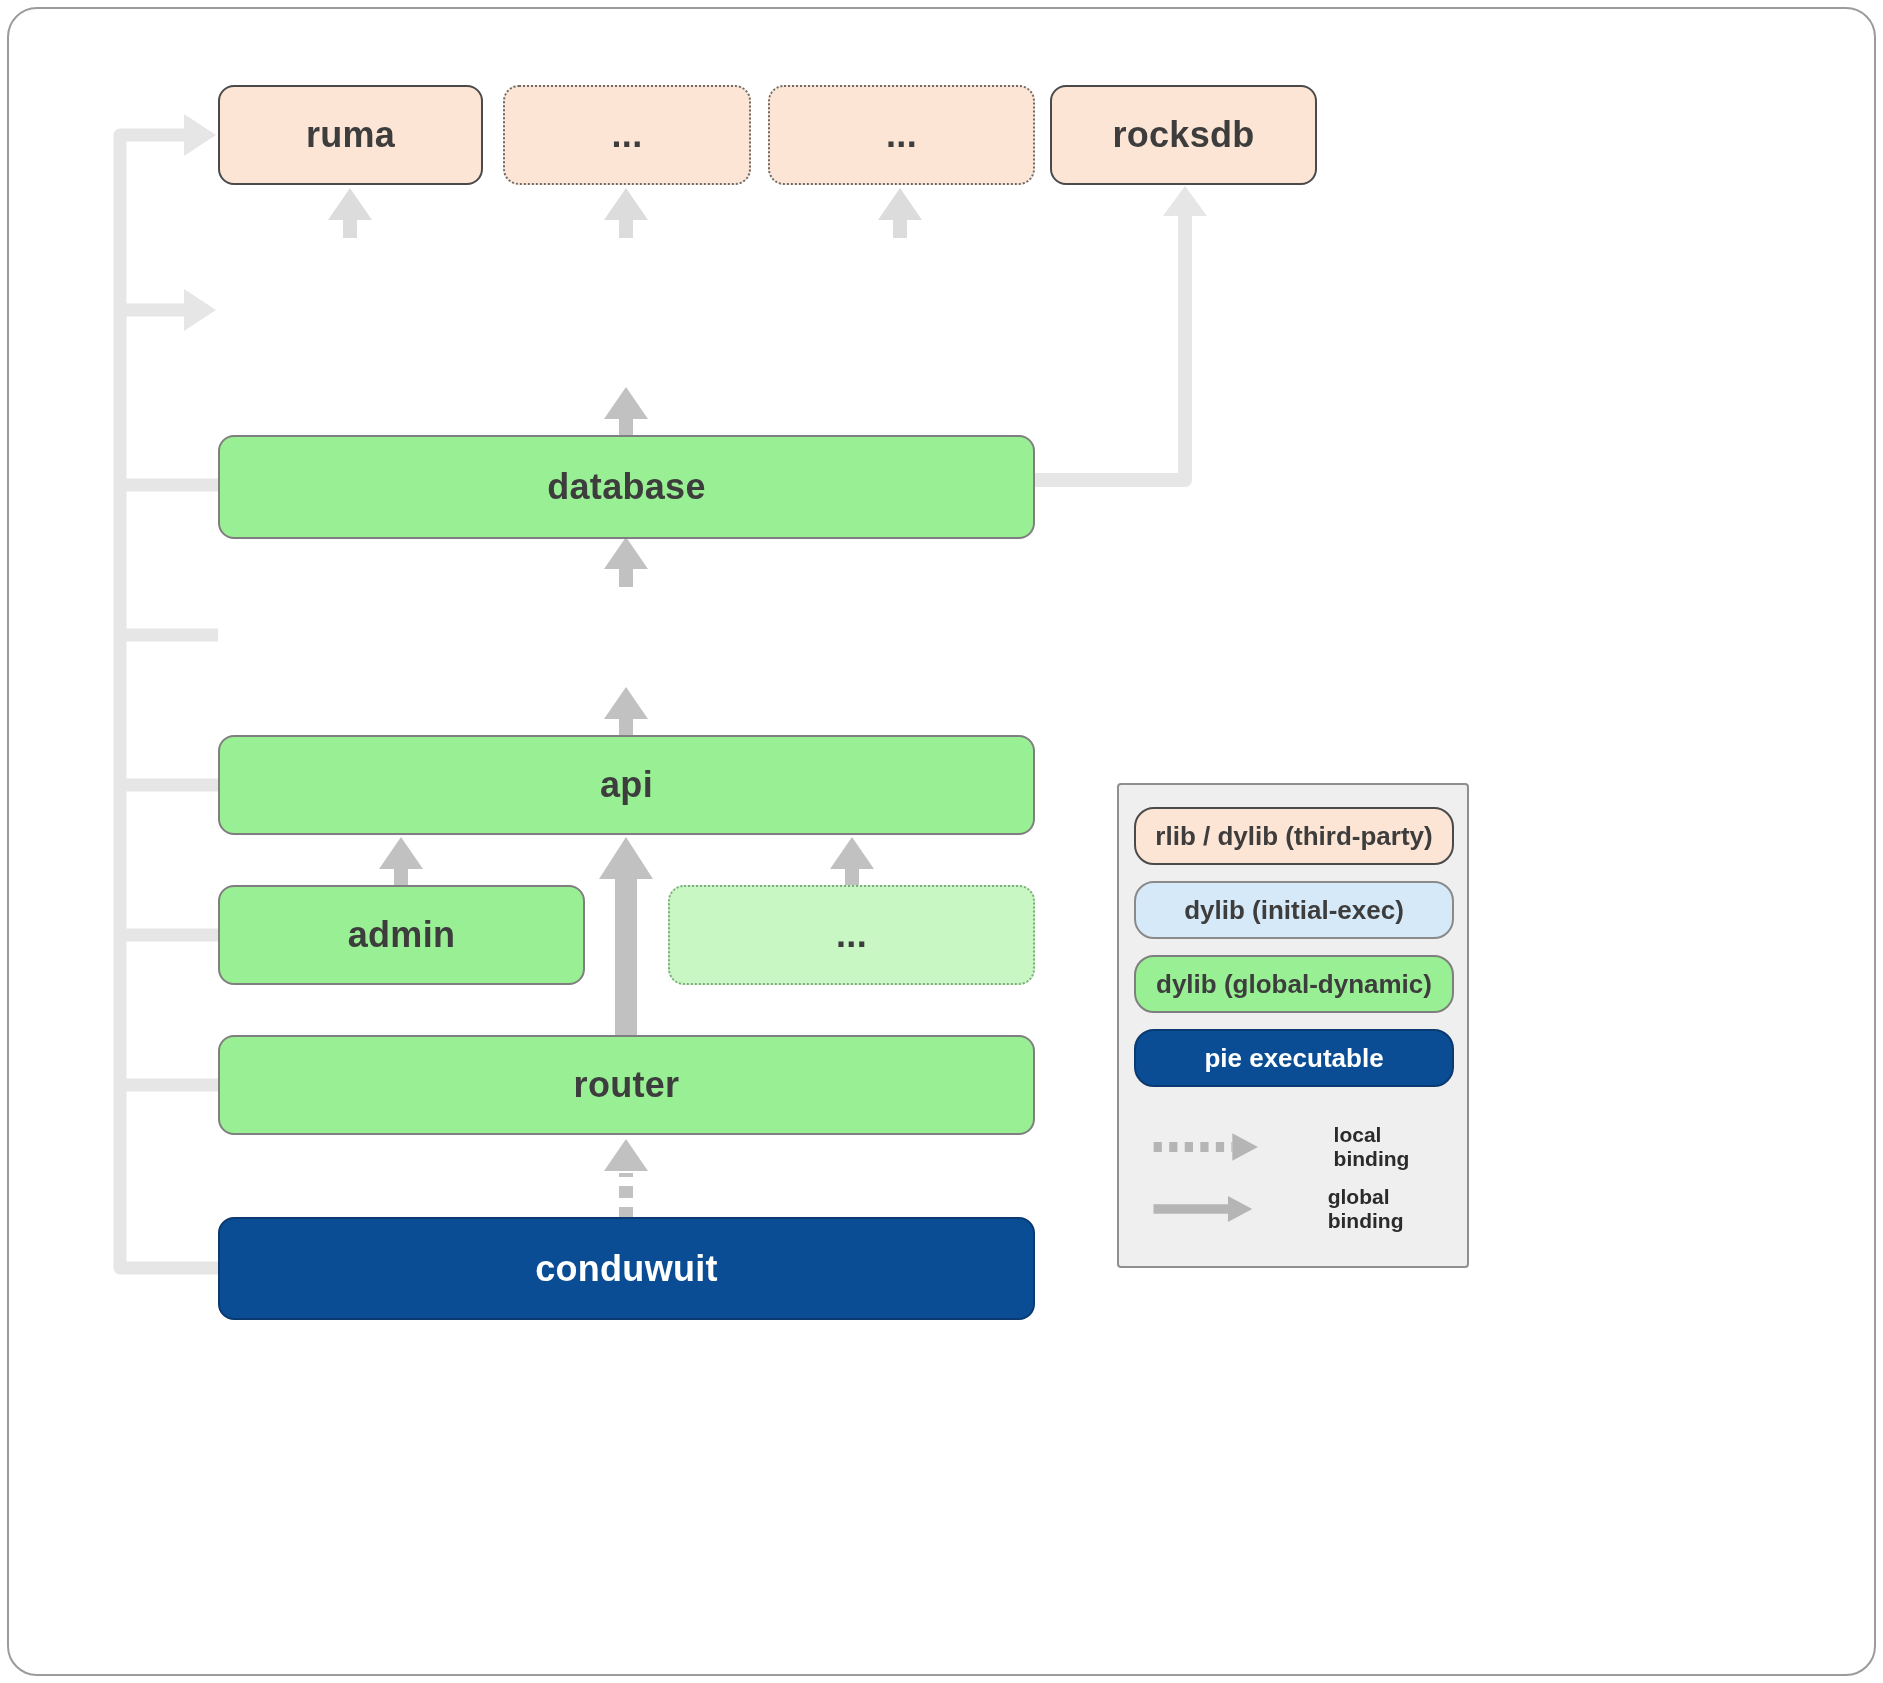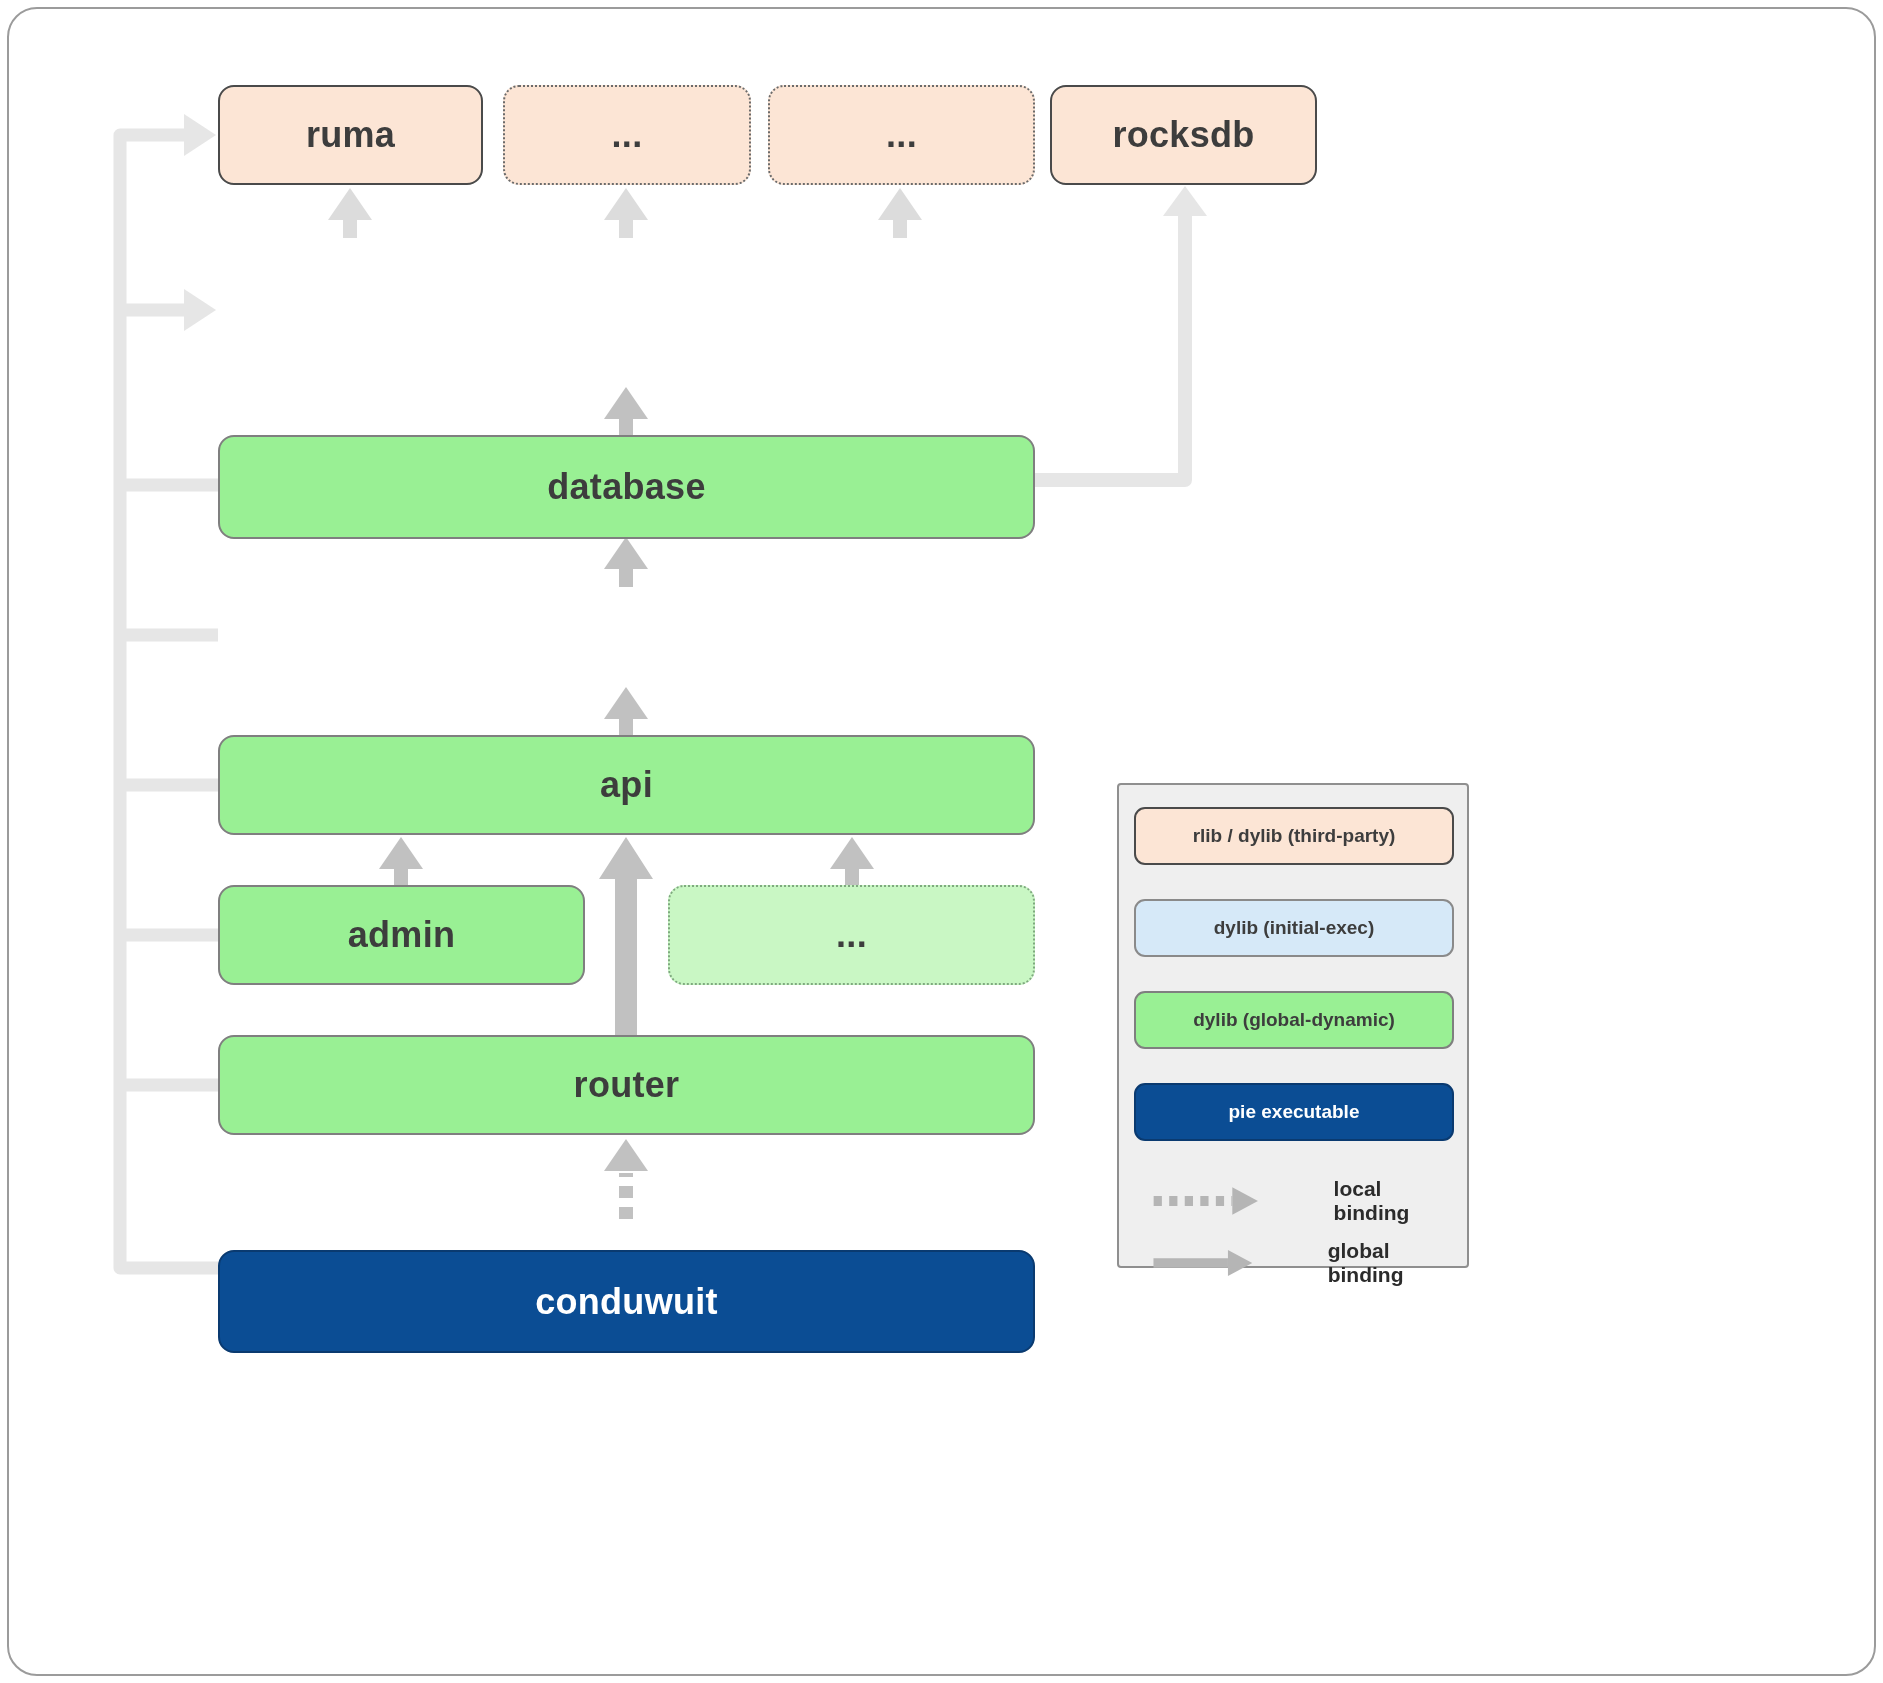--- a/index.html
+++ b/index.html
@@ -47,26 +47,26 @@
     width: 352px; height: 485px;
     background: #efefef;
     border: 2px solid #8f8f8f;
     border-radius: 4px;
     box-sizing: border-box;
     padding: 22px 15px 0 15px;
   }
   .legend-item {
     width: 320px;
     height: 58px;
-    margin: 0 auto 34px auto;
+    margin: 0 auto 16px auto;
     display: flex;
     align-items: center;
     justify-content: center;
-    border-radius: 11px;
-    font-size: 19px;
+    border-radius: 20px;
+    font-size: 26px;
     font-weight: 600;
     color: #3d3d3d;
     box-sizing: border-box;
   }
   .legend-item.pie { color: #ffffff; }
   .legend-row {
     display: flex;
     align-items: center;
     gap: 72px;
     padding-left: 16px;
@@ -118,21 +118,21 @@
   <div class="node peach" style="left:218px;top:85px;width:265px;height:100px">ruma</div>
   <div class="node peach dotted" style="left:503px;top:85px;width:248px;height:100px">...</div>
   <div class="node peach dotted" style="left:768px;top:85px;width:267px;height:100px">...</div>
   <div class="node peach" style="left:1050px;top:85px;width:267px;height:100px">rocksdb</div>
 
   <div class="node green" style="left:218px;top:435px;width:817px;height:104px">database</div>
   <div class="node green" style="left:218px;top:735px;width:817px;height:100px">api</div>
   <div class="node green" style="left:218px;top:885px;width:367px;height:100px">admin</div>
   <div class="node green-faded" style="left:668px;top:885px;width:367px;height:100px">...</div>
   <div class="node green" style="left:218px;top:1035px;width:817px;height:100px">router</div>
-  <div class="node pie" style="left:218px;top:1250px;width:817px;height:103px">conduwuit</div>
+  <div class="node pie" style="left:218px;top:1217px;width:817px;height:103px">conduwuit</div>
 
   <div class="legend">
     <div class="legend-item peach">rlib / dylib (third-party)</div>
     <div class="legend-item blue">dylib (initial-exec)</div>
     <div class="legend-item green">dylib (global-dynamic)</div>
     <div class="legend-item pie">pie executable</div>
 
     <div class="legend-row first">
       <svg width="122" height="36" viewBox="0 0 122 36">
         <line x1="4" y1="18" x2="90" y2="18" stroke="#b5b5b5" stroke-width="11" stroke-dasharray="9 8"></line>

